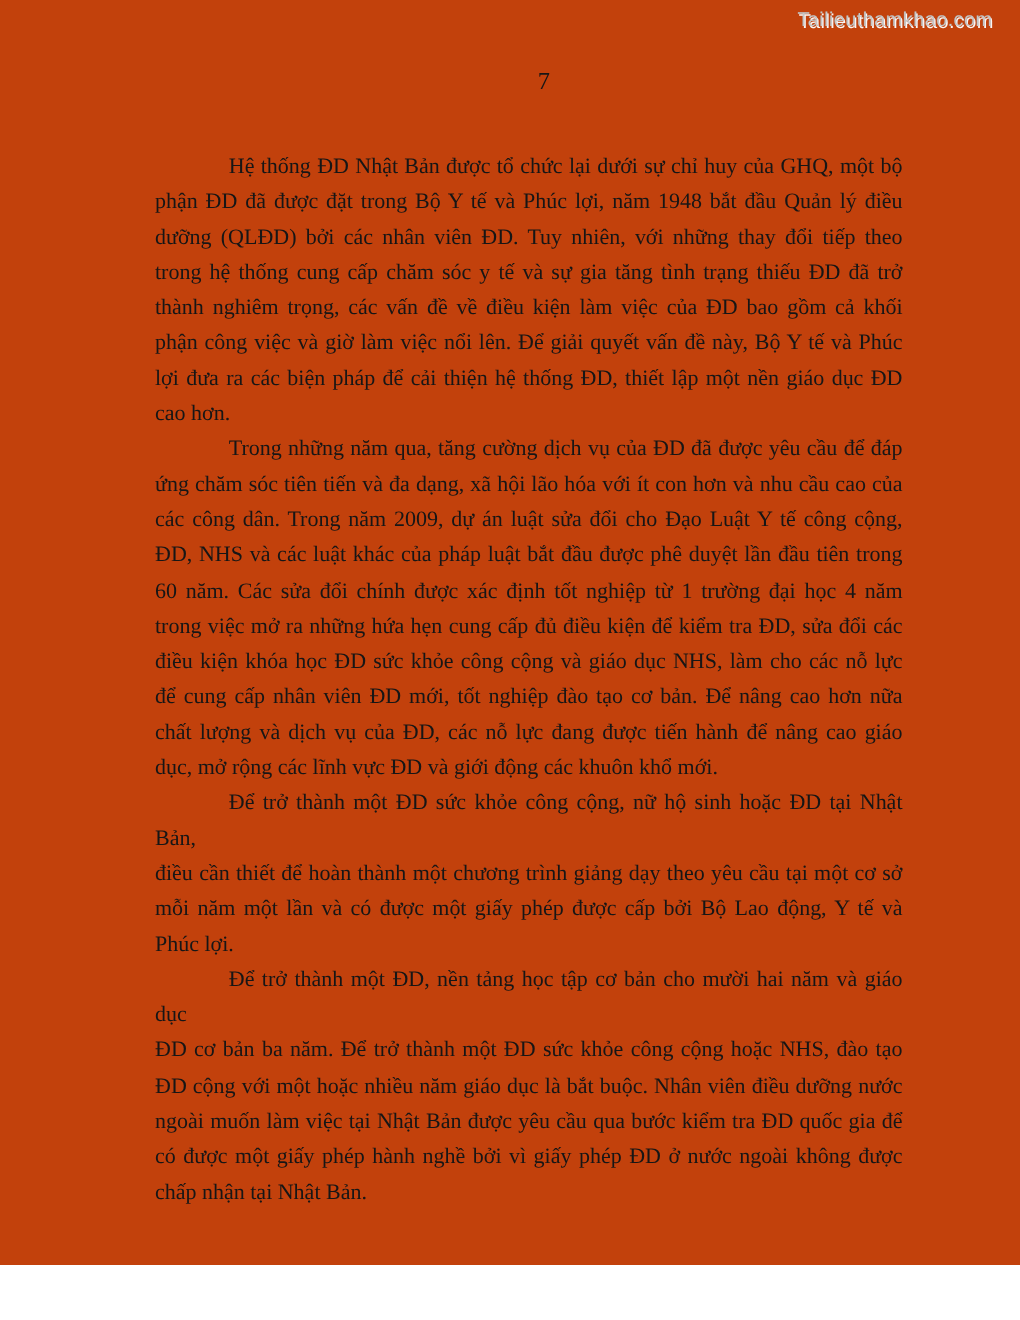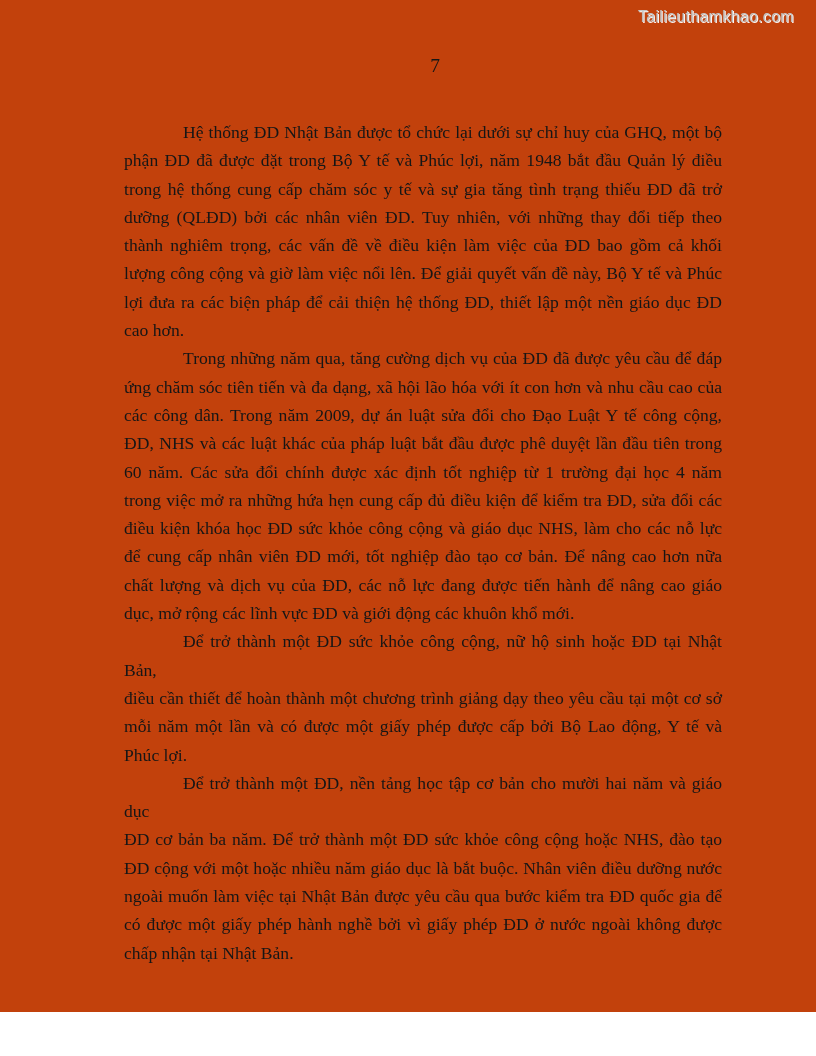--- a/index.html
+++ b/index.html
@@ -59,24 +59,24 @@
 
 <div class="page">
   <div class="watermark">Tailieuthamkhao.com</div>
 
   <div class="page-number">7</div>
 
   <div class="doc-body">
       <div class="paragraph">
         <div class="line first">Hệ thống ĐD Nhật Bản được tổ chức lại dưới sự chỉ huy của GHQ, một bộ</div>
         <div class="line">phận ĐD đã được đặt trong Bộ Y tế và Phúc lợi, năm 1948 bắt đầu Quản lý điều</div>
+        <div class="line">dưỡng (QLĐD) bởi các nhân viên ĐD. Tuy nhiên, với những thay đổi tiếp theo</div>
         <div class="line">trong hệ thống cung cấp chăm sóc y tế và sự gia tăng tình trạng thiếu ĐD đã trở</div>
-        <div class="line">dưỡng (QLĐD) bởi các nhân viên ĐD. Tuy nhiên, với những thay đổi tiếp theo</div>
         <div class="line">thành nghiêm trọng, các vấn đề về điều kiện làm việc của ĐD bao gồm cả khối</div>
-        <div class="line">lượng công cộng và giờ làm việc nổi lên. Để giải quyết vấn đề này, Bộ Y tế và Phúc</div>
+        <div class="line">phận công việc và giờ làm việc nổi lên. Để giải quyết vấn đề này, Bộ Y tế và Phúc</div>
         <div class="line">lợi đưa ra các biện pháp để cải thiện hệ thống ĐD, thiết lập một nền giáo dục ĐD</div>
         <div class="line last">cao hơn.</div>
       </div>
       <div class="paragraph">
         <div class="line first">Trong những năm qua, tăng cường dịch vụ của ĐD đã được yêu cầu để đáp</div>
         <div class="line">ứng chăm sóc tiên tiến và đa dạng, xã hội lão hóa với ít con hơn và nhu cầu cao của</div>
         <div class="line">các công dân. Trong năm 2009, dự án luật sửa đổi cho Đạo Luật Y tế công cộng,</div>
         <div class="line">ĐD, NHS và các luật khác của pháp luật bắt đầu được phê duyệt lần đầu tiên trong</div>
         <div class="line">60 năm. Các sửa đổi chính được xác định tốt nghiệp từ 1 trường đại học 4 năm</div>
         <div class="line">trong việc mở ra những hứa hẹn cung cấp đủ điều kiện để kiểm tra ĐD, sửa đổi các</div>

